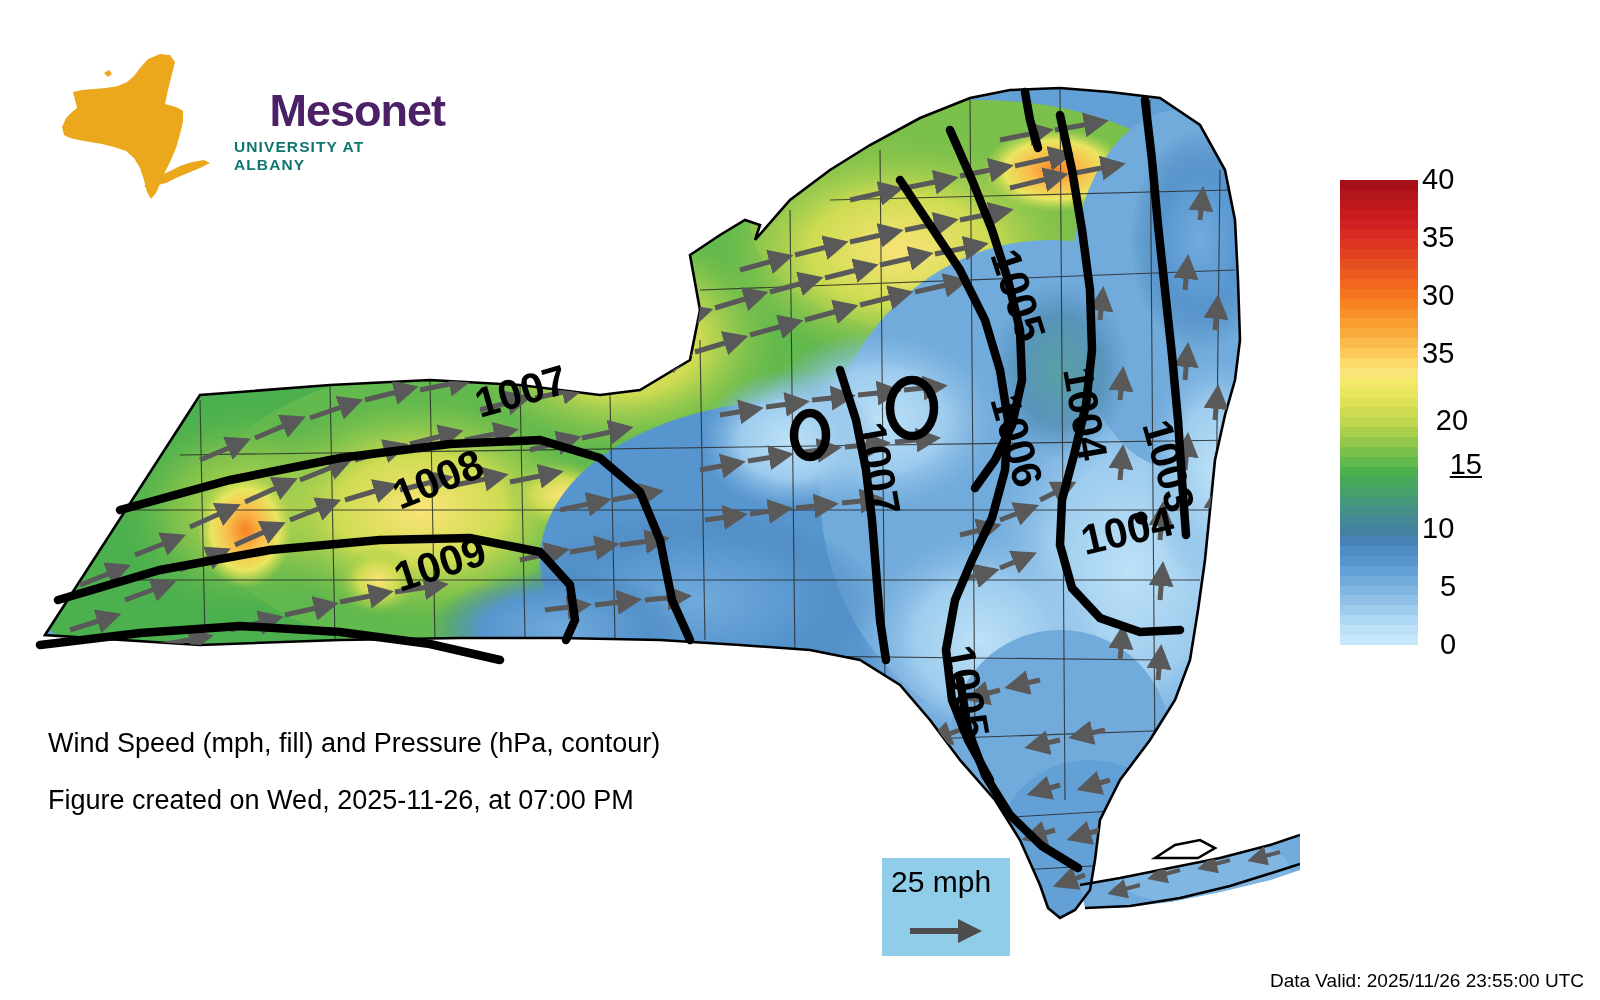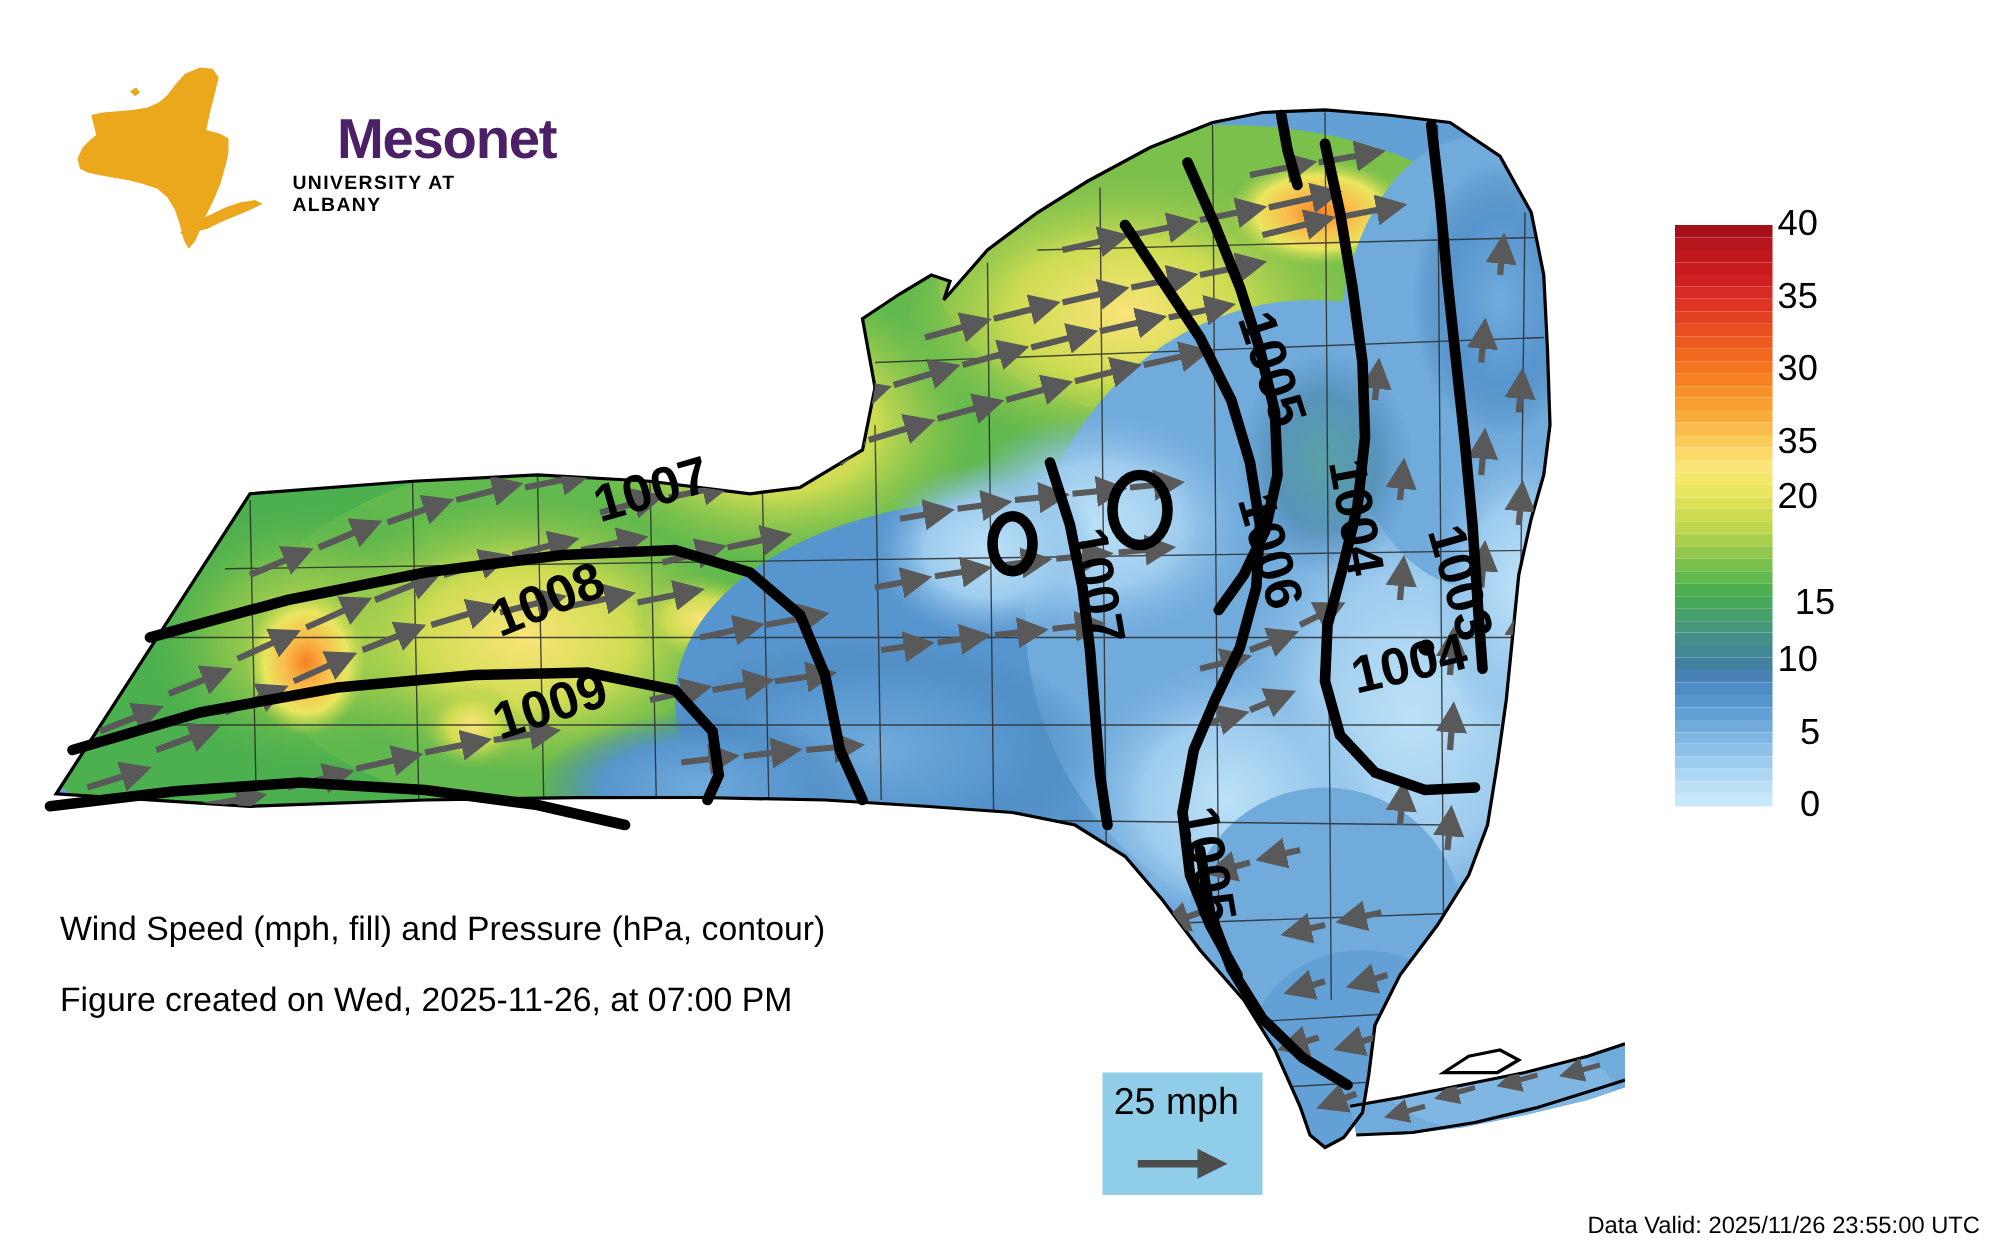--- a/index.html
+++ b/index.html
@@ -9,21 +9,21 @@
 
   
   #logo{position:absolute;left:52px;top:52px;width:350px;height:150px;}
   #logo .nys-shape{position:absolute;left:0;top:0;width:180px;height:150px;}
   #logo .wordmark{position:absolute;left:128px;top:36px;width:230px;}
   #logo .wm-row{display:flex;align-items:center;line-height:1;}
   #logo .nys-text{font-size:45px;font-weight:bold;color:#ffffff;letter-spacing:-1px;
                   -webkit-text-stroke:0px;text-shadow:0 0 0 #fff;font-family:"Liberation Sans",sans-serif;}
   #logo .meso-text{font-size:45px;font-weight:bold;color:#4B2067;letter-spacing:-1px;
                    font-family:"Liberation Sans",sans-serif;}
-  #logo .uni-text{font-size:15.5px;font-weight:bold;color:#000000;letter-spacing:1.1px;
+  #logo .uni-text{font-size:15.5px;font-weight:bold;color:#0f766e;letter-spacing:1.1px;
                   margin-top:5px;margin-left:54px;font-family:"Liberation Sans",sans-serif;}
 
   
   #map-panel{position:absolute;left:0;top:40px;width:1300px;height:900px;}
   #map-svg{position:absolute;left:0;top:0;width:1300px;height:900px;}
 
   
   #caption{position:absolute;left:48px;top:715px;width:760px;}
   #caption .cap-line{font-size:27px;line-height:57px;color:#000;white-space:nowrap;}
 
@@ -424,22 +424,22 @@
       <div class="band" style="height: 9.89362px; background: rgb(158, 204, 238);"></div>
       <div class="band" style="height: 9.89362px; background: rgb(173, 215, 243);"></div>
       <div class="band" style="height: 9.89362px; background: rgb(188, 225, 247);"></div>
       <div class="band" style="height: 9.89362px; background: rgb(198, 232, 250);"></div>
     </div>
   <div id="cbar-ticks">
       <div class="tick" style="top: -5px; text-align: left; width: 60px;">40</div>
       <div class="tick" style="top: 53.125px; text-align: left; width: 60px;">35</div>
       <div class="tick" style="top: 111.25px; text-align: left; width: 60px;">30</div>
       <div class="tick" style="top: 169.375px; text-align: left; width: 60px;">35</div>
-      <div class="tick" style="top: 213px; text-align: left; width: 60px;">20</div>
-      <div class="tick" style="top: 298px; text-align: center; width: 60px;">15</div>
+      <div class="tick" style="top: 236px; text-align: center; width: 60px;">20</div>
+      <div class="tick" style="top: 280px; text-align: right; width: 60px; text-decoration: underline;">15</div>
       <div class="tick" style="top: 343.75px; text-align: left; width: 60px;">10</div>
       <div class="tick" style="top: 401.875px; text-align: left; width: 60px; padding-left: 18px;">5</div>
       <div class="tick" style="top: 460px; text-align: left; width: 60px; padding-left: 18px;">0</div>
     </div>
 </div>
 
 <div id="wind-key">
   <div class="wk-label">25 mph</div>
   <svg class="wk-arrow" viewBox="0 0 72 30">
     <path d="M0,12 L48,12 L48,3 L72,15 L48,27 L48,18 L0,18 Z" fill="#4D4D4D"></path>

